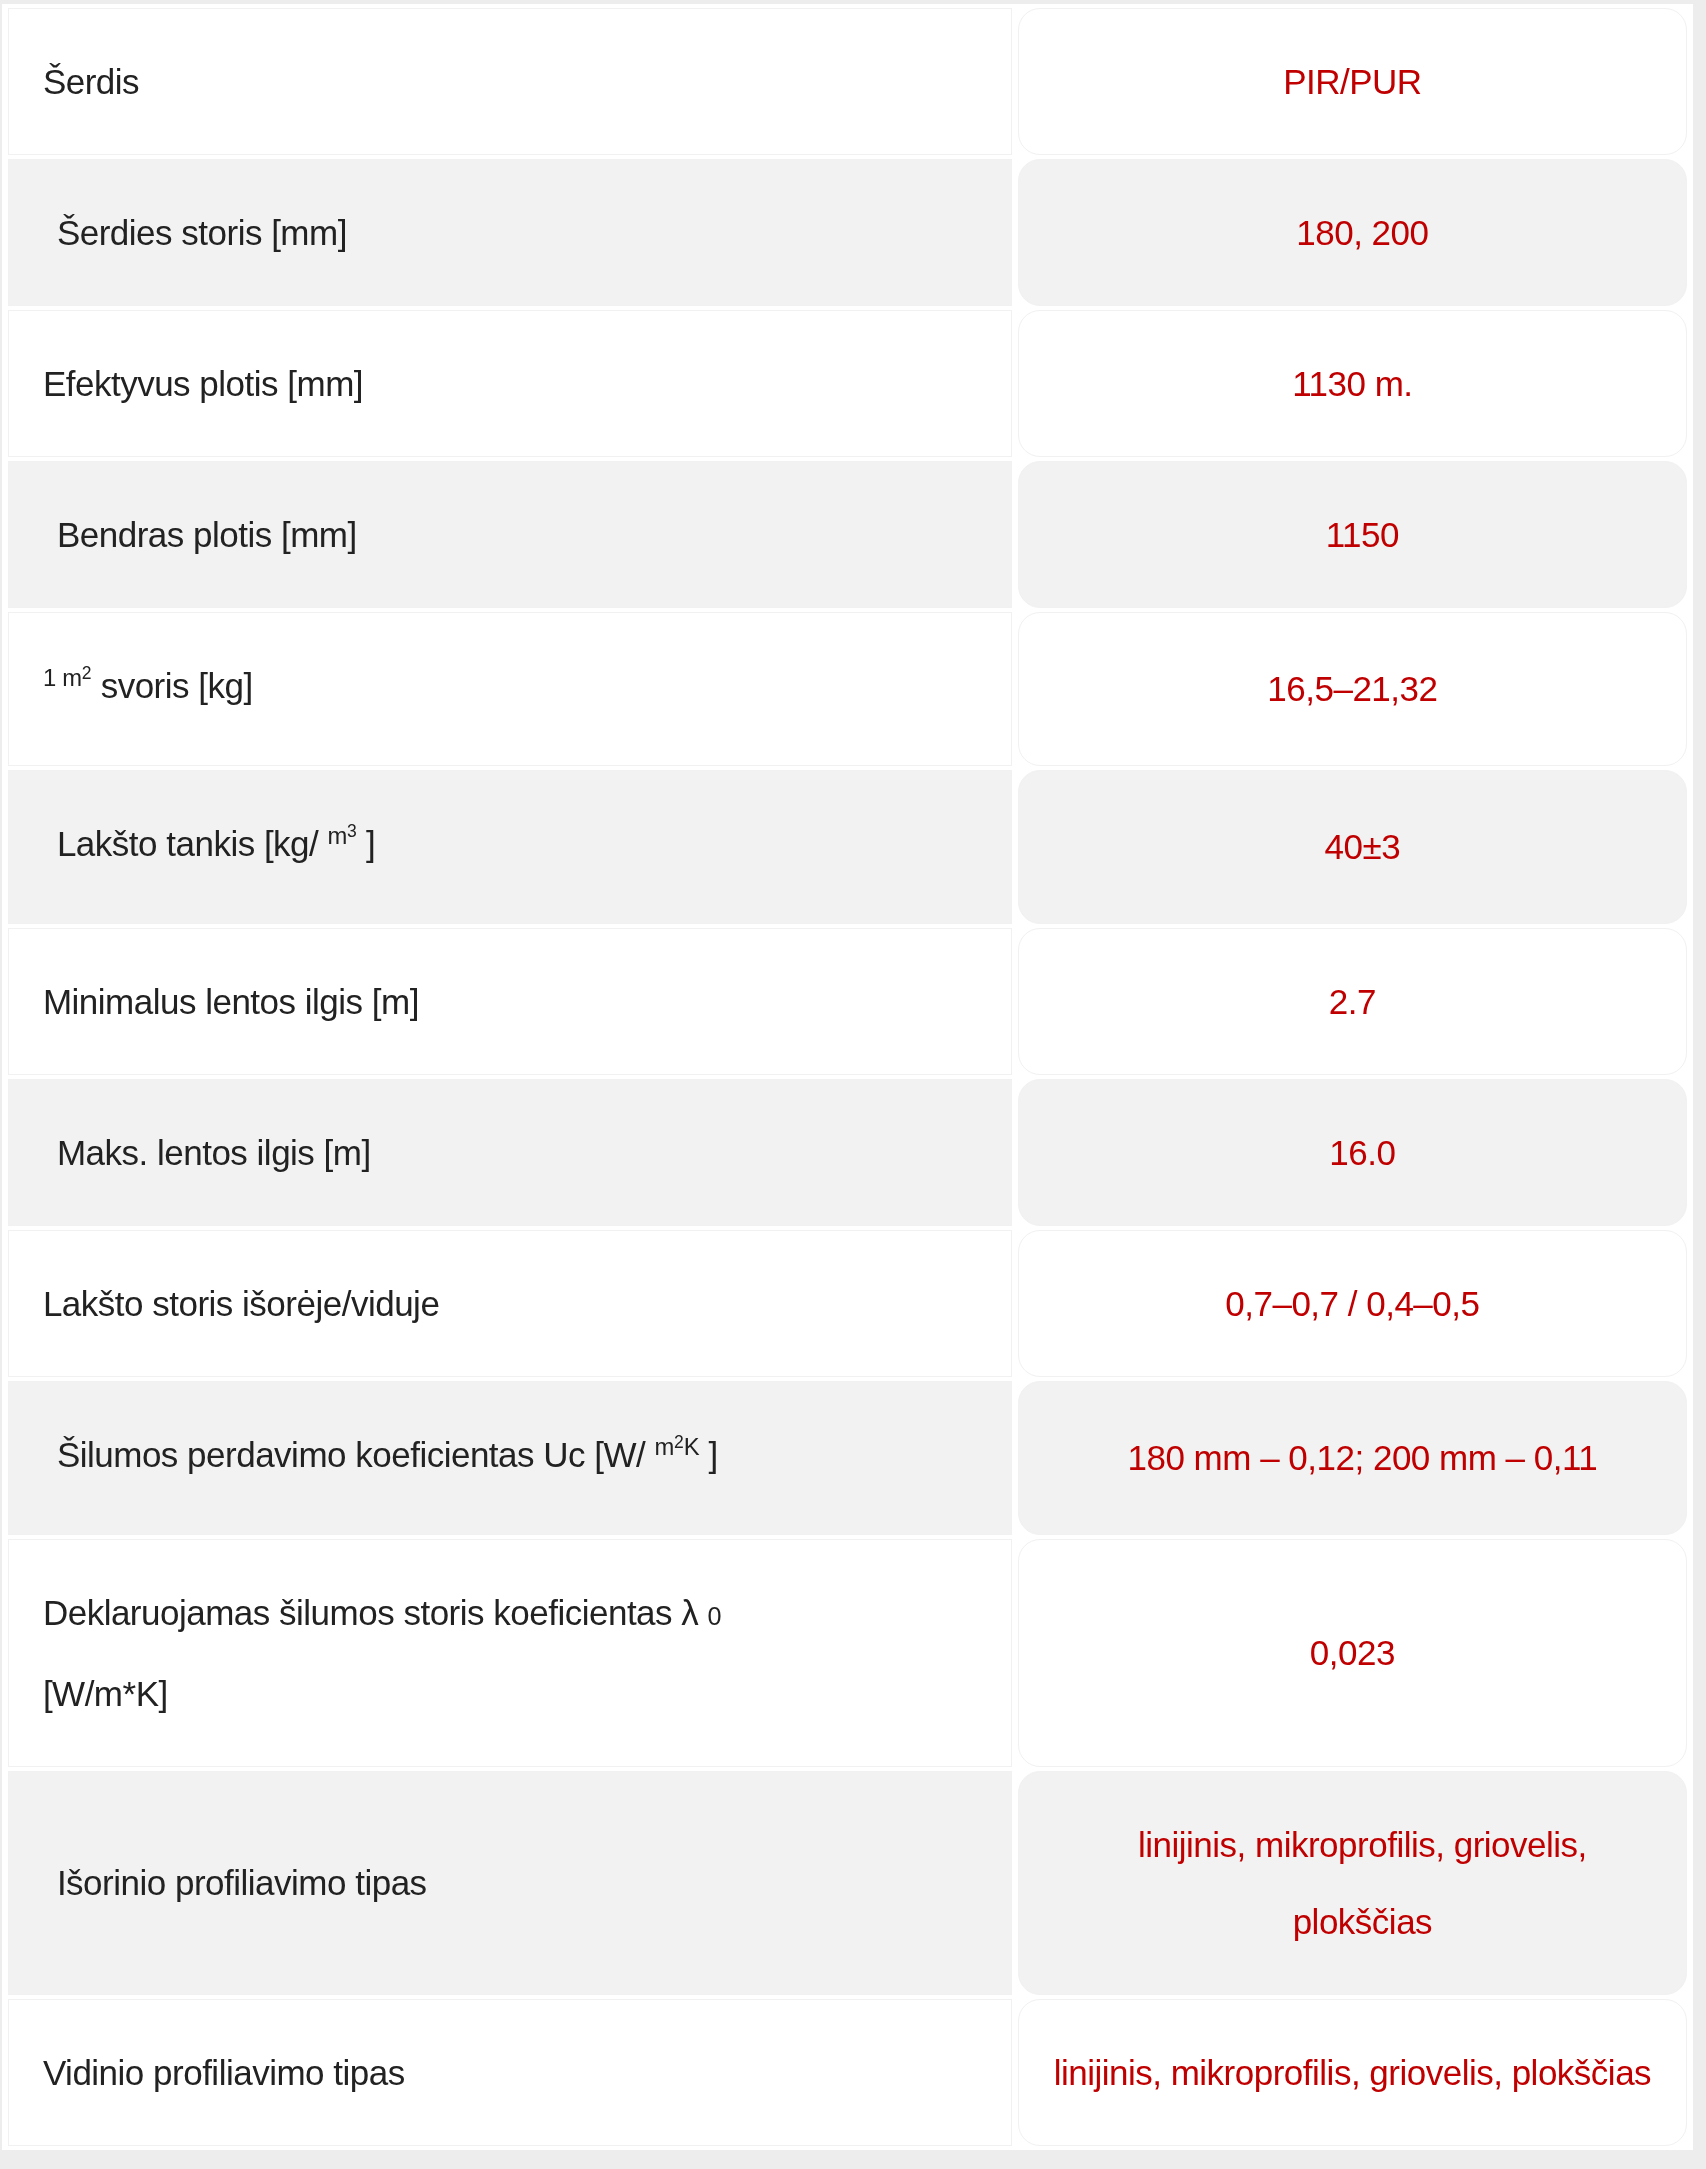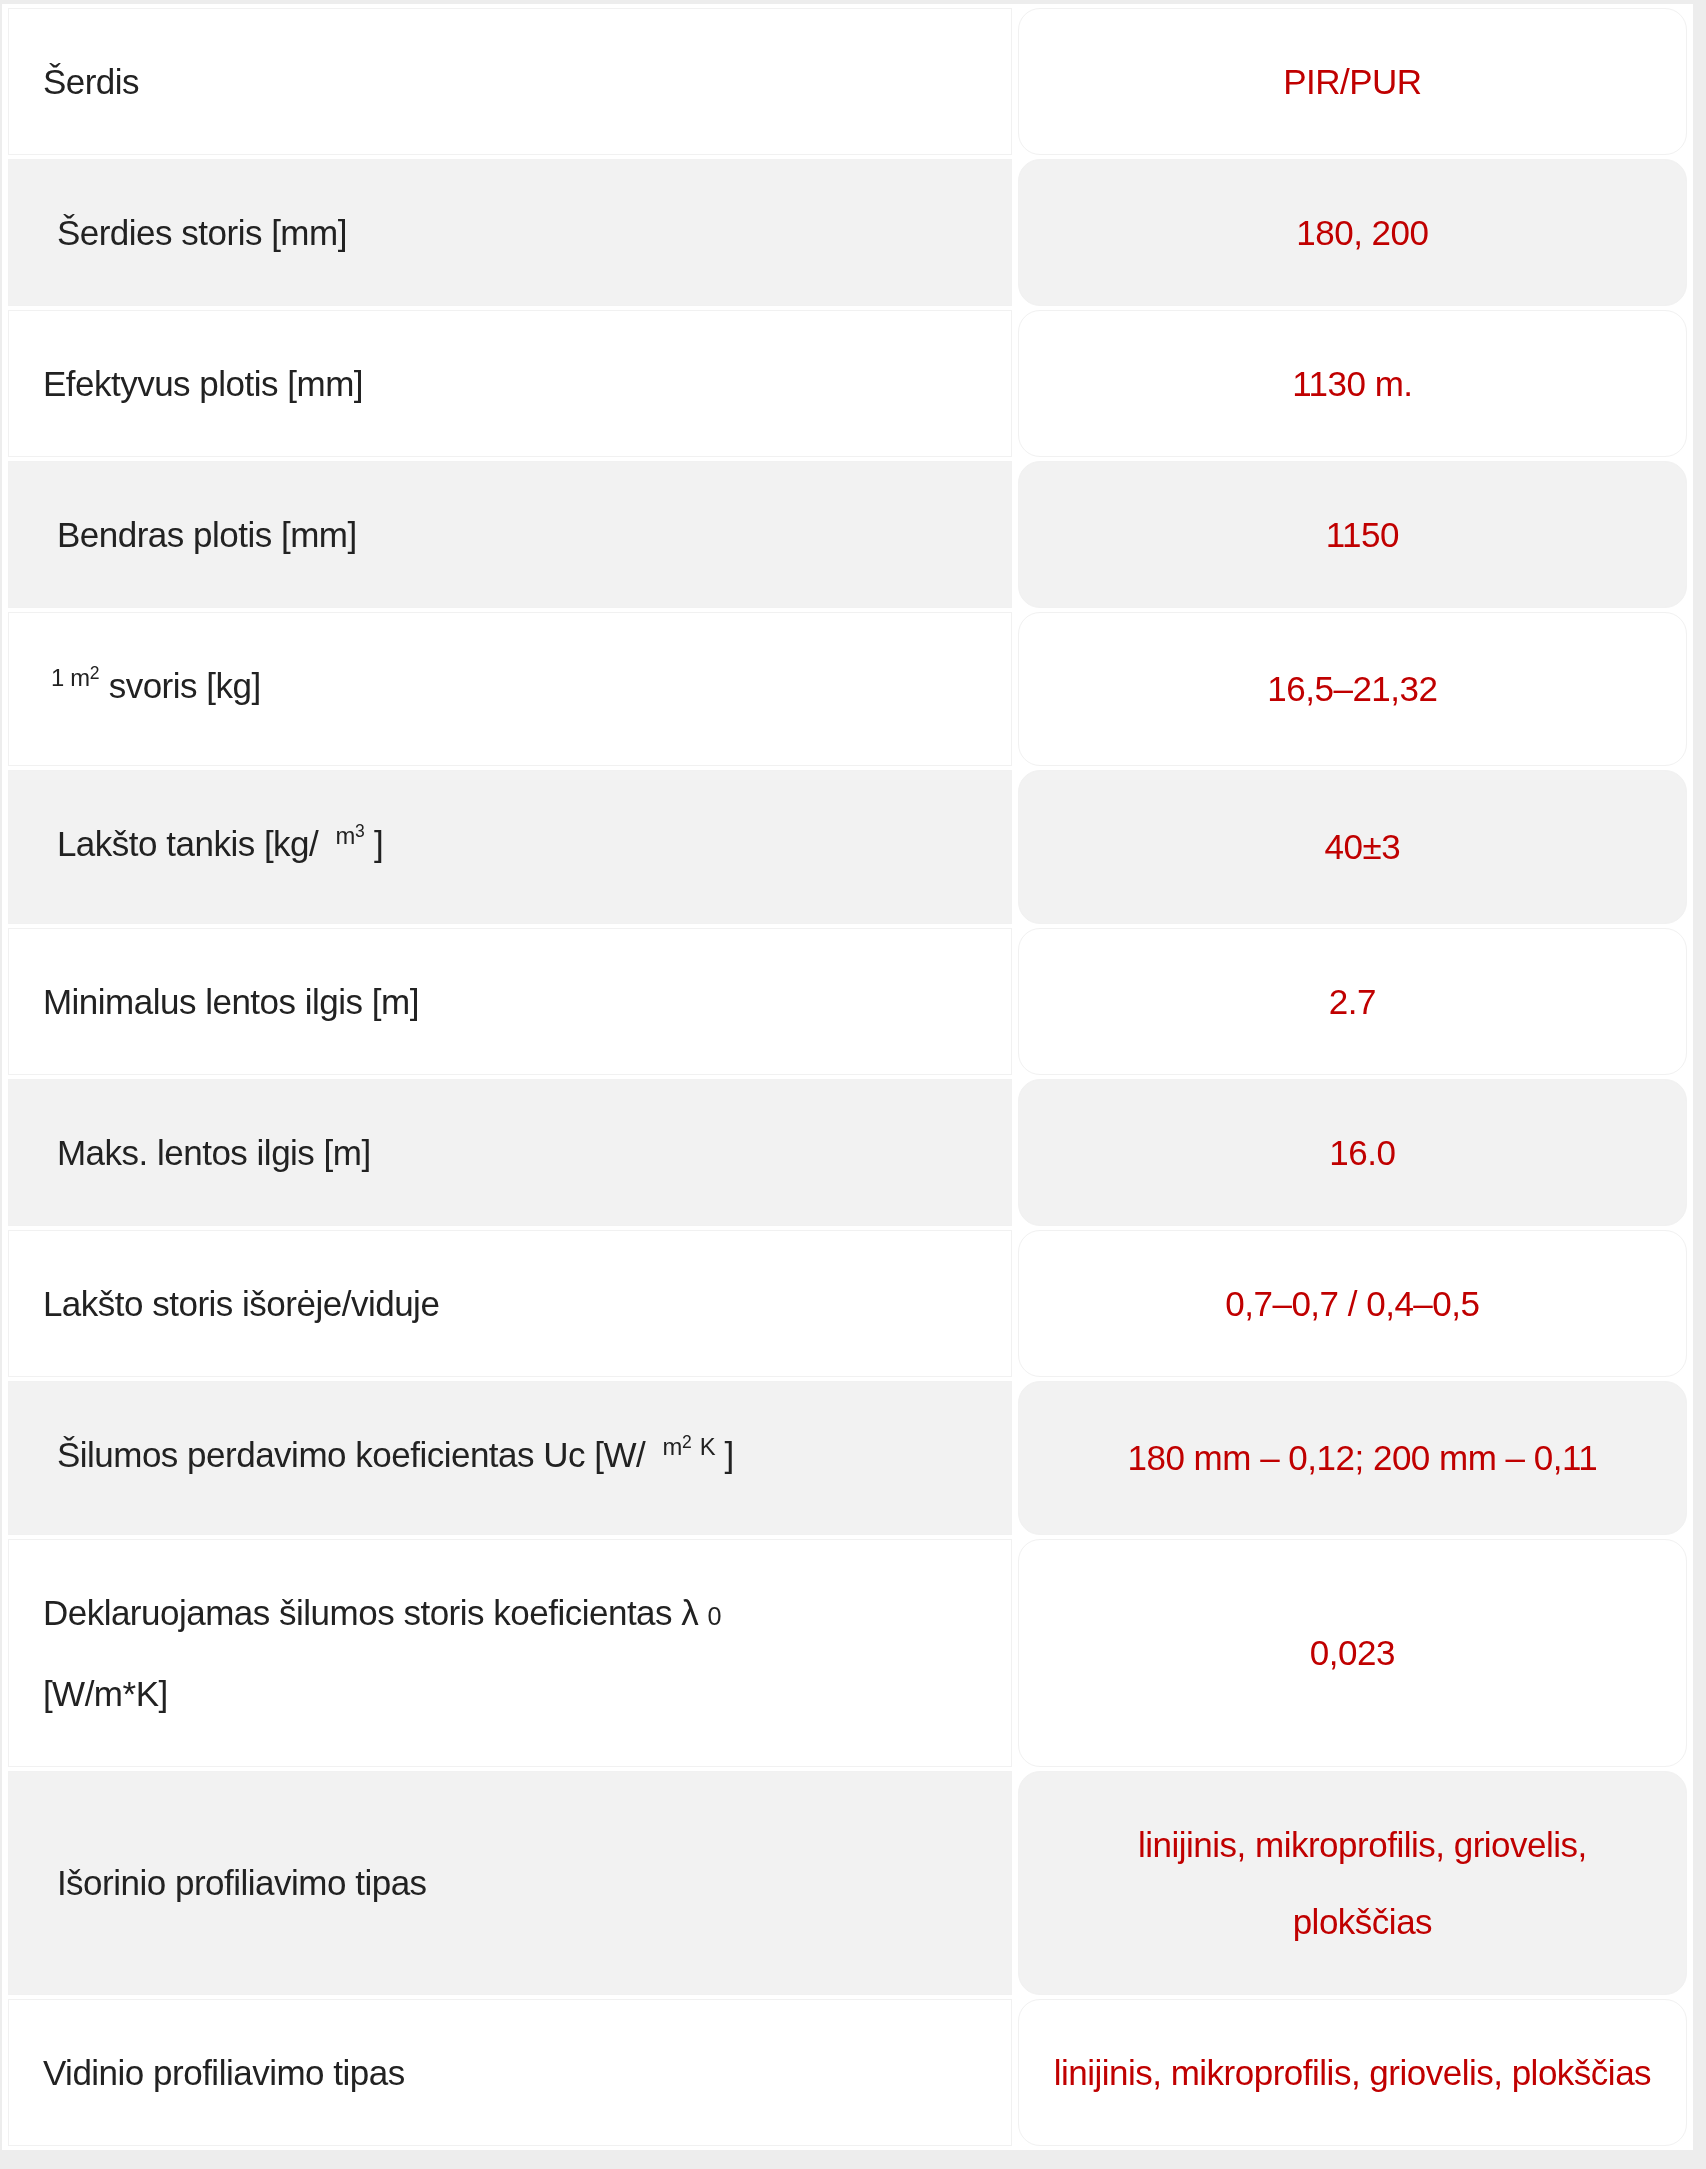--- a/index.html
+++ b/index.html
@@ -52,21 +52,20 @@
     background:var(--shade);
     padding-left:48px;
   }
   
   .seg-n{}
   .seg-s1{
     font-size:0.68em;
     position:relative;
     top:-0.5em;
     letter-spacing:-0.3px;
-    margin-left:8px;
   }
   .seg-s2{
     font-size:0.5em;
     position:relative;
     top:-1.05em;
     letter-spacing:0;
   }
   .seg-sm{
     font-size:0.72em;
   }

